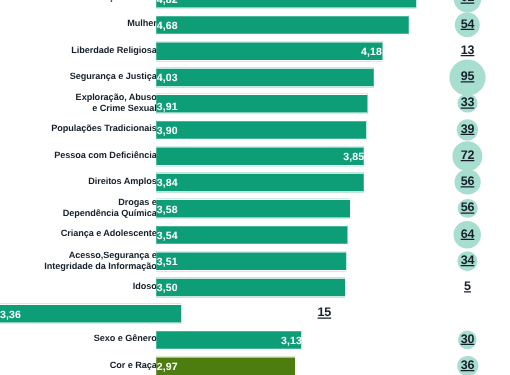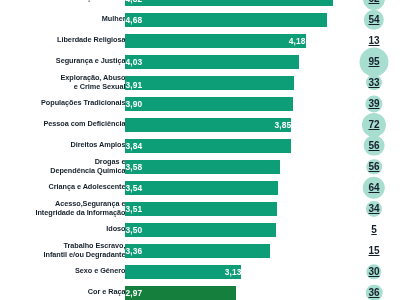--- a/index.html
+++ b/index.html
@@ -241,22 +241,20 @@
       <div class="bar-area">
         <div class="bar" style="width: 150.769px; background: rgb(13, 158, 120);">
           <span class="bar-value">3,50</span>
         </div>
       </div>
       <div class="count-area">
         <span class="count-text">5</span>
       </div>
     </div>
     <div class="row">
-      <div class="cat-label">Trabalho Escravo,
-Infantil e/ou Degradante</div>
       <div class="bar-area">
         <div class="bar" style="width: 144.738px; background: rgb(13, 158, 120);">
           <span class="bar-value">3,36</span>
         </div>
       </div>
       <div class="count-area">
         <span class="count-text">15</span>
       </div>
     </div>
     <div class="row">
@@ -267,21 +265,21 @@
         </div>
       </div>
       <div class="count-area">
         <span class="count-bubble" style="width: 15.3158px; height: 15.3158px; background: rgb(168, 222, 208);"></span>
         <span class="count-text">30</span>
       </div>
     </div>
     <div class="row">
       <div class="cat-label">Cor e Raça</div>
       <div class="bar-area">
-        <div class="bar" style="width: 111px; background: #15803d;">
+        <div class="bar" style="width: 111px; background: #4d7c0f;">
           <span class="bar-value">2,97</span>
         </div>
       </div>
       <div class="count-area">
         <span class="count-bubble" style="width: 16.5789px; height: 16.5789px; background: rgb(168, 222, 208);"></span>
         <span class="count-text">36</span>
       </div>
     </div>
   </div>
 

